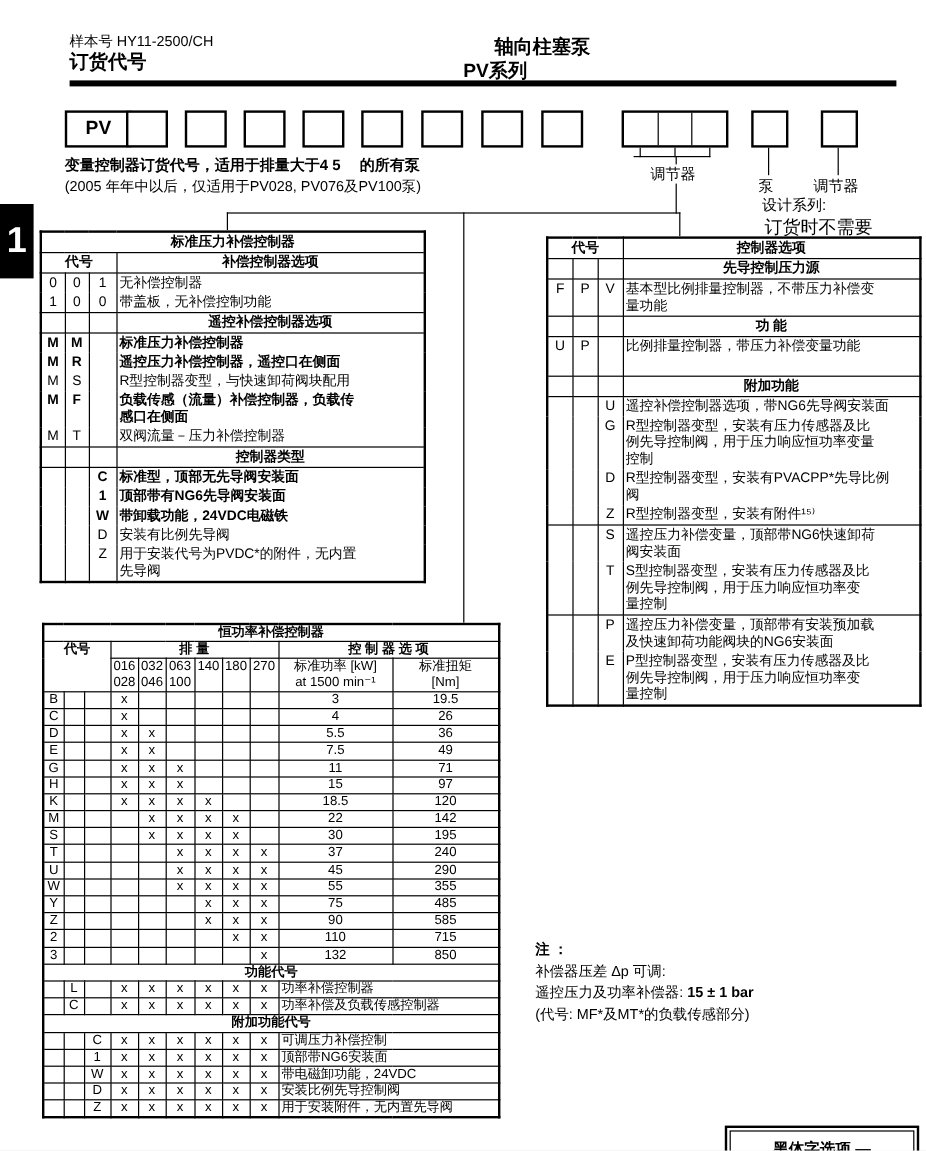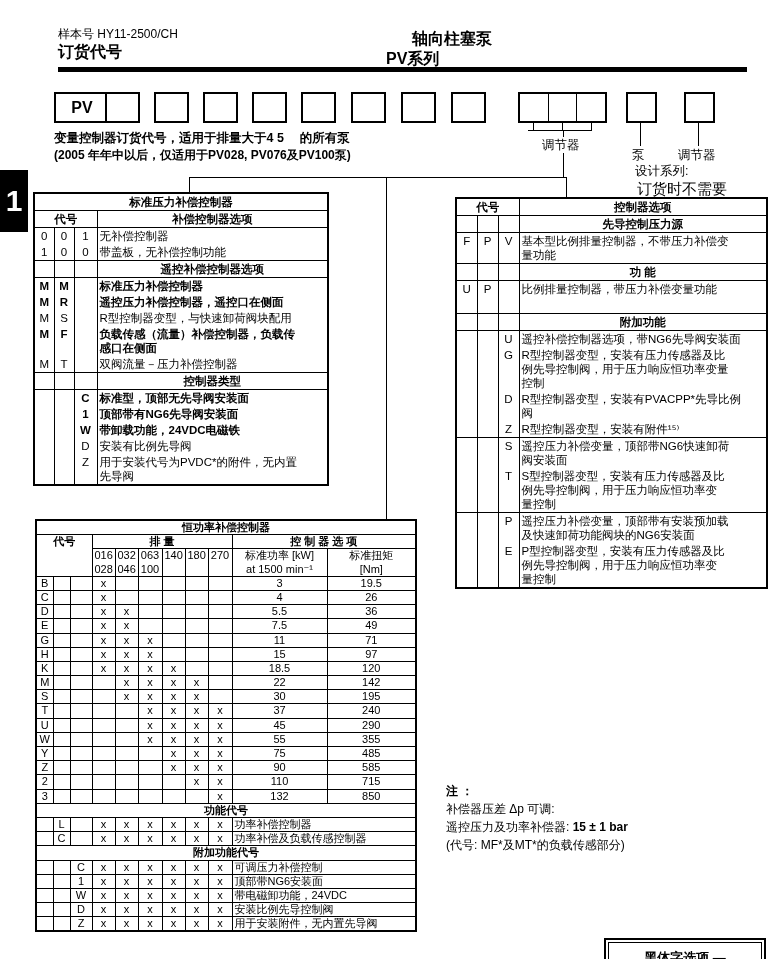--- a/index.html
+++ b/index.html
@@ -18,37 +18,37 @@
   #side-tab{left:0;top:170px;width:28px;height:62px;background:#000;color:#fff;
             display:flex;align-items:center;justify-content:center;font-size:30px;font-weight:bold;}
   
   .codebox{position:absolute;top:92px;width:35px;height:31px;border:2px solid #000;background:#fff;box-sizing:border-box;}
   #pv-box{left:54px;width:56px;display:flex;align-items:center;justify-content:center;font-size:16px;font-weight:bold;}
   #grp{left:518px;width:89px;display:flex;}
   #grp span{flex:1;border-right:1px solid #000;}
   #grp span:last-child{border-right:none;}
   .lbl{position:absolute;font-size:12.5px;white-space:nowrap;}
   #caption1{left:54px;top:130px;font-size:12.5px;font-weight:bold;}
-  #caption2{left:54px;top:147px;font-size:12px;font-weight:bold;}
+  #caption2{left:54px;top:147px;font-size:12px;}
   #design-note{font-size:15px;font-family:Liberation Mono, monospace;}
   
   table.t{position:absolute;border-collapse:collapse;table-layout:fixed;border:2px solid #000;background:#fff;}
   table.t td{border:1px solid #000;padding:1px 2px;font-size:11.5px;line-height:1.22;
              vertical-align:top;white-space:pre-line;overflow:hidden;}
   td.hdr{text-align:center;font-weight:bold;}
   td.sec{text-align:center;font-weight:bold;font-family:Liberation Serif, serif;}
   td.cd{text-align:center;}
   td.ds{text-align:left;}
   td.xm{text-align:center;}
   td.num{text-align:center;}
   td.dh{text-align:center;}
   tr.nbb td{border-bottom:none;}
   tr.nbt td{border-top:none;}
   tr.tall td{height:30px;}
-  #std-table{left:33px;top:192px;width:296px;}
+  #std-table{left:33px;top:192px;width:322px;}
   #ehc-table{left:455px;top:197px;width:313px;}
   #pwr-table{left:35px;top:519px;width:382px;}
   #pwr-table td{font-size:11px;padding:0 2px;line-height:1.2;}
   
   #notes{left:446px;top:783px;font-size:12px;line-height:17px;width:310px;}
   #notes .nt{margin:0 0 1px 0;}
   
   #bold-box{left:604px;top:938px;width:162px;height:52px;border:2px solid #000;background:#fff;box-sizing:border-box;}
   #bold-box .inner{margin:2px;border:1px solid #000;height:42px;text-align:center;
                    font-size:13px;font-weight:bold;padding-top:6px;box-sizing:border-box;}

